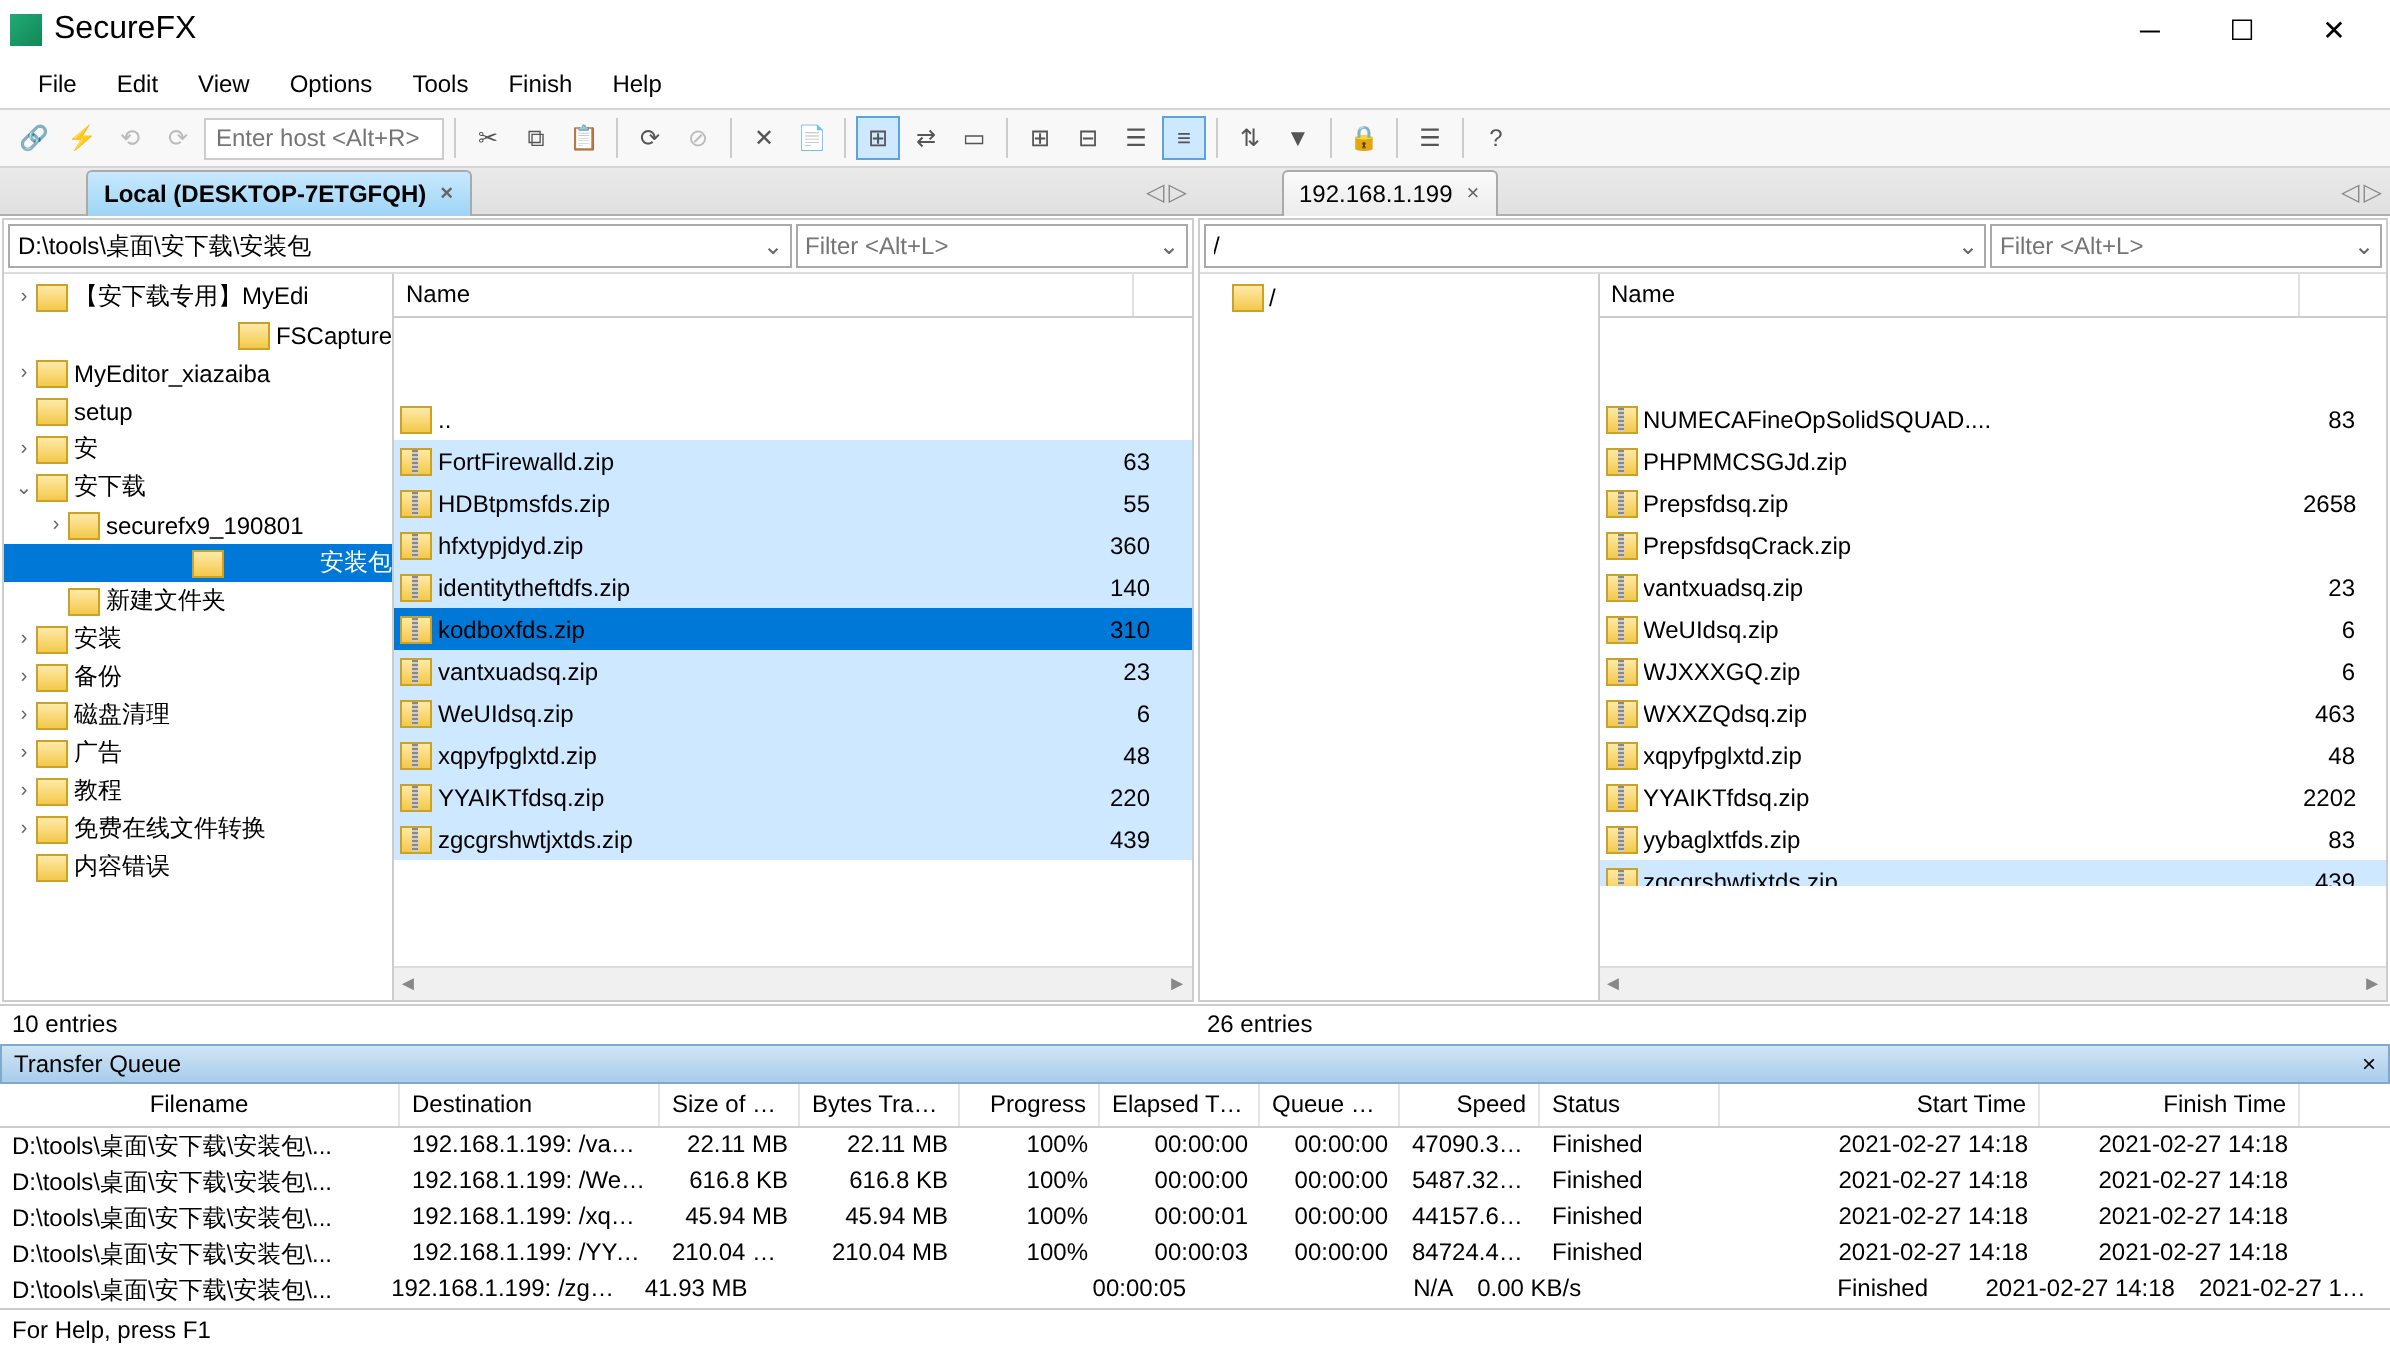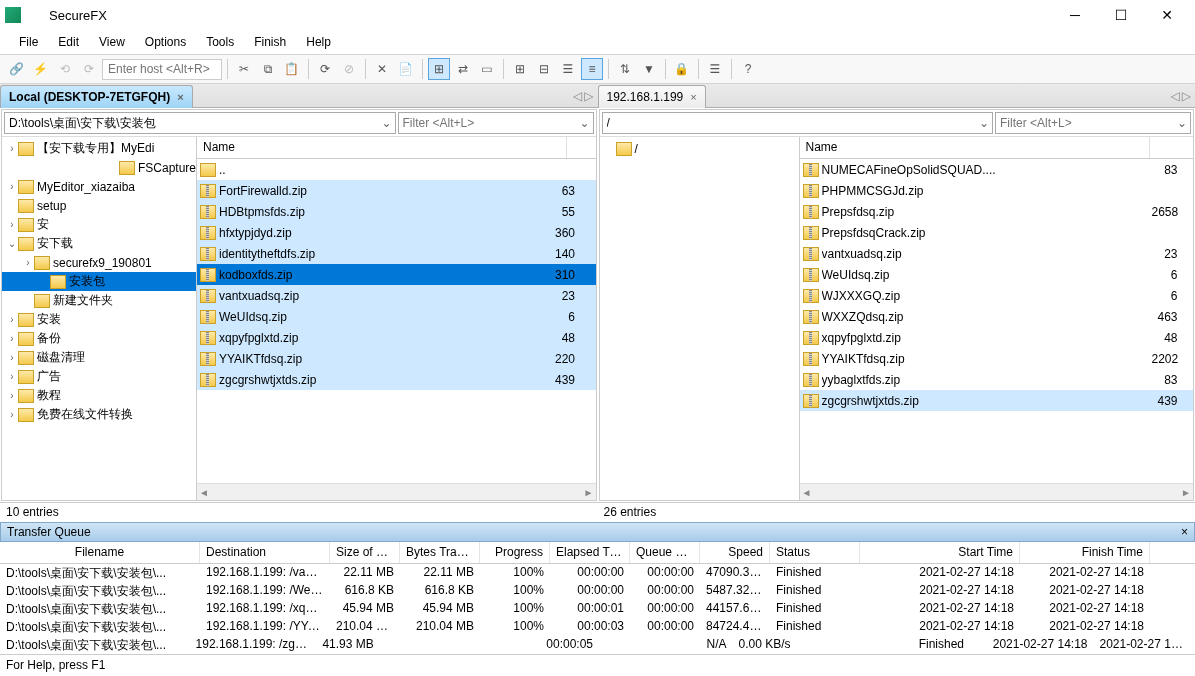--- a/index.html
+++ b/index.html
@@ -1,51 +1,51 @@
 <!DOCTYPE html>
 <html><head>
 <meta charset="utf-8">
 <style>
 * { box-sizing: border-box; margin: 0; padding: 0; }
 body { font-family: "Segoe UI", Tahoma, sans-serif; font-size: 12px; background: #fff; color: #000; width: 1195px; height: 676px; overflow: hidden; display: flex; flex-direction: column; }
 .titlebar { height: 30px; display: flex; align-items: center; padding: 0 5px; background: #fff; }
 .titlebar .app-icon { width: 16px; height: 16px; background: linear-gradient(135deg,#2a7,#185); margin-right: 6px; }
-.titlebar .app-title { flex: 1; font-size: 13px; margin-left: 22px; }
+.titlebar .app-title { flex: 1; font-size: 16px; }
 .titlebar .win-btns { display: flex; }
 .titlebar .win-btn { width: 46px; height: 30px; display: flex; align-items: center; justify-content: center; font-size: 14px; }
 .menubar { height: 24px; display: flex; align-items: center; padding: 0 10px; gap: 2px; }
 .menubar .menu-item { padding: 2px 9px; }
 .toolbar { height: 30px; border-top: 1px solid #d4d4d4; border-bottom: 1px solid #d4d4d4; display: flex; align-items: center; padding: 0 6px; gap: 2px; background: #f8f8f8; }
 .tb-btn { width: 22px; height: 22px; display: flex; align-items: center; justify-content: center; color: #555; }
 .tb-btn.disabled { color: #bbb; }
 .tb-sep { width: 1px; height: 20px; background: #ccc; margin: 0 3px; }
 .tb-input { border: 1px solid #ccc; height: 21px; padding: 0 5px; font-size: 12px; color: #888; width: 120px; }
 .tabs-row { height: 24px; background: linear-gradient(#eaeaea,#e0e0e0); display: flex; border-bottom: 1px solid #b0b0b0; }
-.tabs-half { flex: 1; display: flex; align-items: center; position: relative; }
+.tabs-half { flex: 1; display: flex; align-items: center; position: relative; padding-left: 43px; }
 .tab { height: 23px; background: linear-gradient(#fafafa,#ececec); border: 1px solid #aaa; border-bottom: none; border-top-left-radius: 3px; border-top-right-radius: 3px; display: flex; align-items: center; padding: 0 6px 0 8px; gap: 5px; margin-top: 1px; }
 .tab.active-local { background: linear-gradient(#c8e9ff,#9ed4f5); font-weight: bold; }
 .tab-close { font-size: 11px; color: #666; padding: 0 2px; }
 .tab-nav { margin-left: auto; display: flex; color: #888; gap: 2px; padding-right: 4px; }
 .panes { flex: 1; display: flex; min-height: 0; }
 .pane { flex: 1; display: flex; flex-direction: column; border: 1px solid #ccc; margin: 1px; min-height: 0; }
 .path-row { display: flex; gap: 2px; padding: 2px; border-bottom: 1px solid #ddd; }
 .path-combo { flex: 1; display: flex; border: 1px solid #aaa; height: 22px; align-items: center; }
 .path-combo input { flex: 1; border: none; height: 100%; padding: 0 4px; font-size: 12px; outline: none; }
 .dropdown-arrow { width: 16px; text-align: center; color: #666; }
 .filter-combo { width: 196px; display: flex; border: 1px solid #aaa; height: 22px; align-items: center; }
 .filter-combo input { flex: 1; border: none; height: 100%; padding: 0 4px; font-size: 12px; color: #888; outline: none; }
 .pane-body { flex: 1; display: flex; min-height: 0; }
 .tree-col { width: 195px; border-right: 1px solid #ccc; overflow: auto; }
 .tree-col.single { width: 200px; flex: 0 0 200px; }
 .tree { padding: 2px 0; }
 .tree-row { display: flex; align-items: center; height: 19px; padding-left: 4px; white-space: nowrap; }
-.tree-row.sel { background: #0078d7; color: #000000; }
+.tree-row.sel { background: #0078d7; color: #ffffff; justify-content: space-between; }
 .tree-arrow { width: 12px; text-align: center; color: #666; font-size: 10px; }
 .tree-icon { width: 16px; height: 14px; background: linear-gradient(#ffe9a8,#f3c94b); border: 1px solid #c9a227; margin-right: 3px; }
-.list-col { flex: 1; display: flex; flex-direction: column; min-height: 0; }
+.list-col { flex: 1; display: flex; flex-direction: column; min-height: 0; gap: 40px; }
 .list-header { height: 22px; border-bottom: 1px solid #ccc; display: flex; background: #fff; }
 .list-header .col { padding: 3px 6px; border-right: 1px solid #e0e0e0; }
 .list-body { flex: 1; overflow: auto; }
 .file-row { height: 21px; display: flex; align-items: center; white-space: nowrap; }
 .file-row.sel { background: #cde8ff; }
 .file-row.sel-focus { background: #0078d7; color: #000000; }
 .file-icon { width: 16px; height: 14px; margin: 0 3px; }
 .zip-icon { background: linear-gradient(#ffe9a8,#f3c94b); border: 1px solid #c9a227; position: relative; }
 .zip-icon::after { content: ""; position: absolute; left: 5px; top: 0; width: 3px; height: 100%; background: repeating-linear-gradient(#888 0,#888 1px,#ccc 1px,#ccc 2px); }
 .folder-icon { background: linear-gradient(#ffe9a8,#f3c94b); border: 1px solid #c9a227; }
@@ -228,20 +228,25 @@
             <div class="tree-row" style="padding-left: 4px;">
               <span class="tree-arrow">›</span>
               <div class="tree-icon folder-icon"></div>
               <span>教程</span>
             </div>
             <div class="tree-row" style="padding-left: 4px;">
               <span class="tree-arrow">›</span>
               <div class="tree-icon folder-icon"></div>
               <span>免费在线文件转换</span>
             </div>
+            <div class="tree-row" style="padding-left: 4px;">
+              <span class="tree-arrow"></span>
+              <div class="tree-icon folder-icon"></div>
+              <span>内容错误</span>
+            </div>
           </div>
         </div>
       <div class="list-col">
         <div class="list-header">
           <div class="col" style="width:370px">Name</div>
         </div>
         <div class="list-body" id="local-files">
             <div class="file-row">
               <div class="file-icon folder-icon"></div>
               <div class="file-name" style="flex:0 0 330px">..</div>

